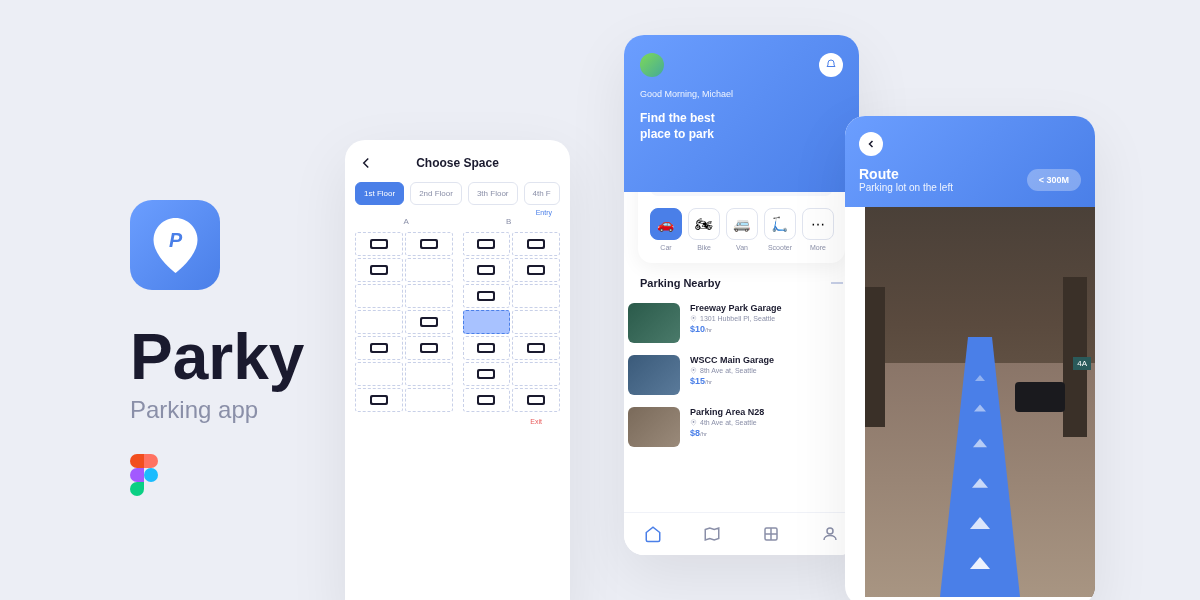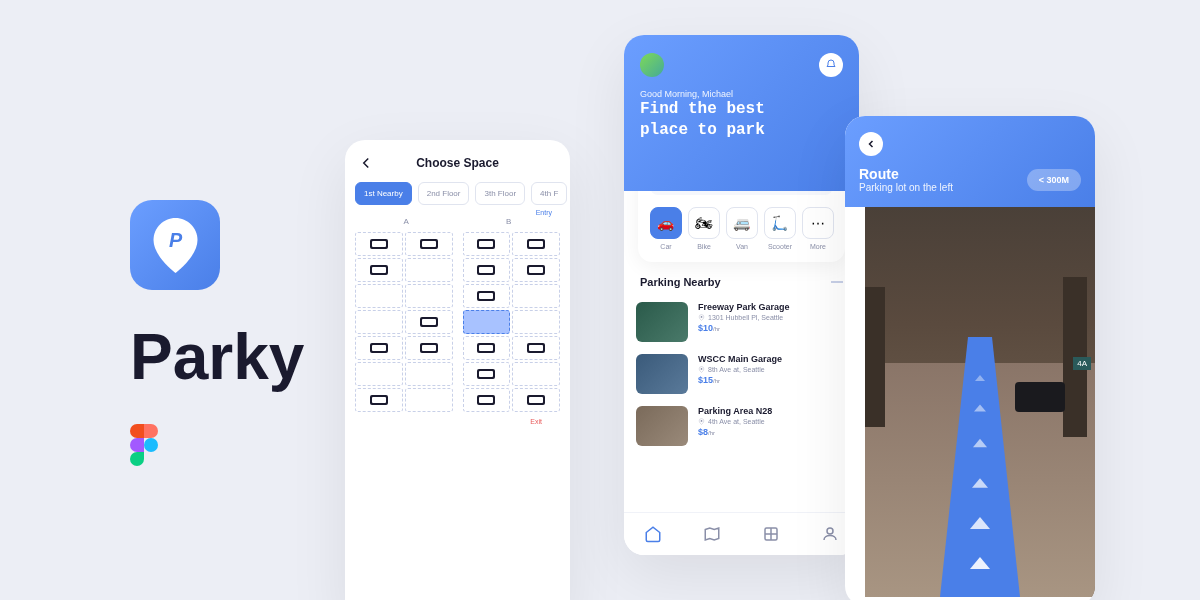--- a/index.html
+++ b/index.html
@@ -36,34 +36,34 @@
 .spot.selected { background: #a8c2ff; border-color: #4a7fe8; }
 .exit-label { text-align: right; padding: 6px 18px; font-size: 7px; color: #e85a5a; }
 
 
 .phone2 { left: 624px; top: 35px; width: 235px; height: 520px; }
 .p2-header { background: linear-gradient(135deg, #6b9eff, #4a7fe8); padding: 18px 16px 50px; color: #fff; position: relative; }
 .p2-top { display: flex; justify-content: space-between; align-items: center; margin-bottom: 12px; }
 .avatar { width: 24px; height: 24px; border-radius: 50%; background: linear-gradient(135deg, #7ed957, #4a9); }
 .notif-btn { width: 24px; height: 24px; background: #fff; border-radius: 50%; display: flex; align-items: center; justify-content: center; cursor: pointer; }
 .greeting { font-size: 9px; opacity: 0.9; }
-.headline { font-size: 16px; font-weight: 700; line-height: 1.3; margin-top: 0; font-family: Liberation Mono, monospace; }
+.headline { font-size: 12px; font-weight: 700; line-height: 1.3; margin-top: 12px; }
 .search-card { background: #fff; margin: -36px 14px 0; border-radius: 14px; padding: 12px; box-shadow: 0 4px 20px rgba(0,0,0,0.06); }
 .search-box { display: flex; align-items: center; gap: 8px; background: #f5f7fc; border-radius: 8px; padding: 8px 10px; margin-bottom: 12px; }
 .search-icon-sm { width: 12px; height: 12px; color: #8a8fa8; }
 .search-box input { border: none; background: transparent; font-size: 9px; flex: 1; outline: none; color: #8a8fa8; }
 .vehicle-row { display: flex; gap: 6px; }
 .vehicle { flex: 1; text-align: center; cursor: pointer; }
 .vehicle-box { width: 32px; height: 32px; border-radius: 8px; border: 1px solid #e0e4ef; display: flex; align-items: center; justify-content: center; margin: 0 auto 4px; font-size: 14px; }
 .vehicle.active .vehicle-box { background: #4a7fe8; border-color: #4a7fe8; color: #fff; }
 .vehicle-label { font-size: 7px; color: #8a8fa8; }
 .section-header { display: flex; justify-content: space-between; align-items: center; padding: 14px 16px 8px; text-align: right; }
 .section-title { font-size: 11px; font-weight: 700; color: #1a1a2e; }
 .dash { width: 12px; height: 2px; background: #c8d0e8; }
-.parking-item { display: flex; gap: 10px; padding: 6px 12px; cursor: pointer; }
+.parking-item { display: flex; gap: 10px; padding: 6px 4px; cursor: pointer; }
 .parking-img { width: 52px; height: 40px; border-radius: 6px; background: linear-gradient(135deg, #3a4a5e, #5a6a7e); position: relative; overflow: hidden; }
 .parking-img.g1 { background: linear-gradient(135deg, #2a5a4a, #4a7a6a); }
 .parking-img.g2 { background: linear-gradient(135deg, #3a5a7a, #5a7a9a); }
 .parking-img.g3 { background: linear-gradient(135deg, #7a6a5a, #9a8a7a); }
 .parking-info { flex: 1; }
 .parking-name { font-size: 9px; font-weight: 700; color: #1a1a2e; }
 .parking-addr { font-size: 7px; color: #8a8fa8; margin: 2px 0; display: flex; align-items: center; gap: 3px; }
 .parking-price { font-size: 9px; font-weight: 700; color: #4a7fe8; }
 .parking-price span { font-size: 6px; color: #8a8fa8; font-weight: 400; }
 .nav-bar { position: absolute; bottom: 0; left: 0; right: 0; display: flex; justify-content: space-around; padding: 12px 0; border-top: 1px solid #f0f2f8; background: #fff; }
@@ -95,20 +95,21 @@
 <body>
 
 <div class="brand-section">
   <div class="app-icon">
     <svg class="pin-svg" viewBox="0 0 40 50">
       <path d="M20 0C9 0 0 9 0 20c0 15 20 30 20 30s20-15 20-30C40 9 31 0 20 0z" fill="#fff"></path>
       <text x="20" y="26" text-anchor="middle" fill="#4a7fe8" font-size="18" font-weight="bold" font-style="italic">P</text>
     </svg>
   </div>
   <div class="app-name">Parky</div>
+  <div class="app-subtitle">Parking app</div>
   <svg class="figma-icon" viewBox="0 0 28 42">
     <circle cx="7" cy="7" r="7" fill="#f24e1e"></circle>
       <circle cx="21" cy="7" r="7" fill="#ff7262"></circle>
     <circle cx="7" cy="21" r="7" fill="#a259ff"></circle>
       <circle cx="21" cy="21" r="7" fill="#1abcfe"></circle>
     <circle cx="7" cy="35" r="7" fill="#0acf83"></circle>
     <rect x="7" y="0" width="7" height="14" fill="#f24e1e"></rect>
       <rect x="14" y="0" width="7" height="14" fill="#ff7262"></rect>
     <rect x="7" y="14" width="7" height="14" fill="#a259ff"></rect>
       <rect x="7" y="28" width="7" height="7" fill="#0acf83"></rect>
@@ -117,21 +118,21 @@
 
 <div class="phone phone1">
   <div class="p1-header">
     <svg class="back-btn" viewBox="0 0 24 24">
         <path d="M15 18l-6-6 6-6" stroke="#1a1a2e" stroke-width="2" fill="none"></path>
       </svg>
     <div class="p1-title">Choose Space</div>
     <div class="p1-spacer"></div>
   </div>
   <div class="floor-tabs" id="floor-tabs">
-      <div class="floor-tab active">1st Nearby</div>
+      <div class="floor-tab active">1st Floor</div>
       <div class="floor-tab">2nd Floor</div>
       <div class="floor-tab">3th Floor</div>
       <div class="floor-tab">4th F</div>
     </div>
   <div class="parking-grid">
     <div class="entry-label">Entry</div>
     <div class="col-labels">
       <div class="col-label">A</div>
       <div class="col-label">B</div>
     </div>

